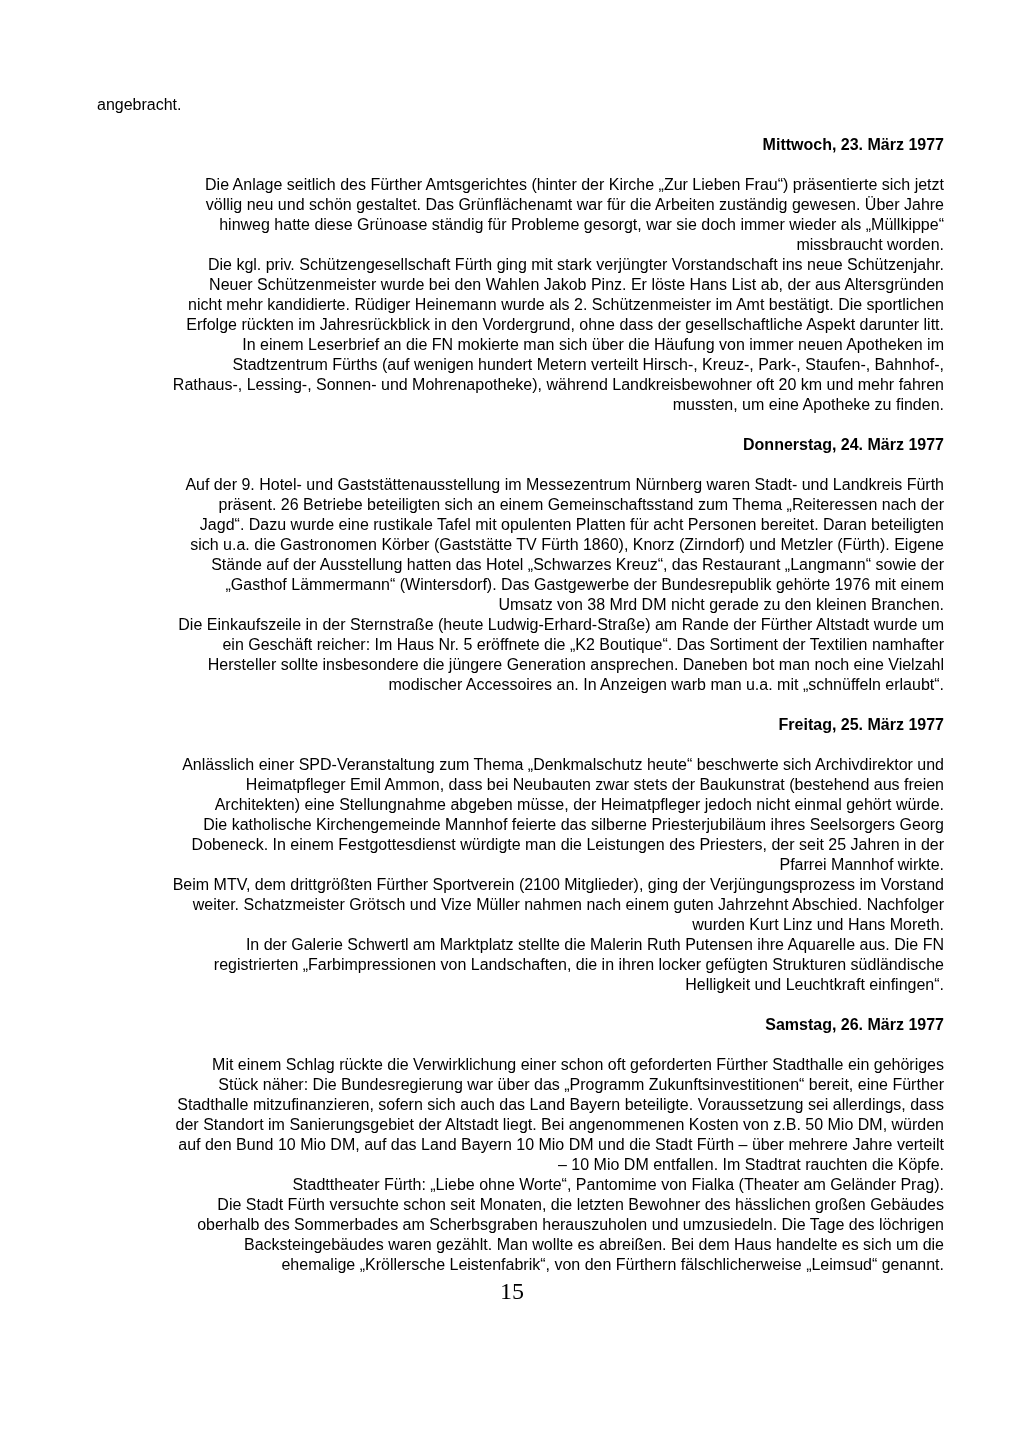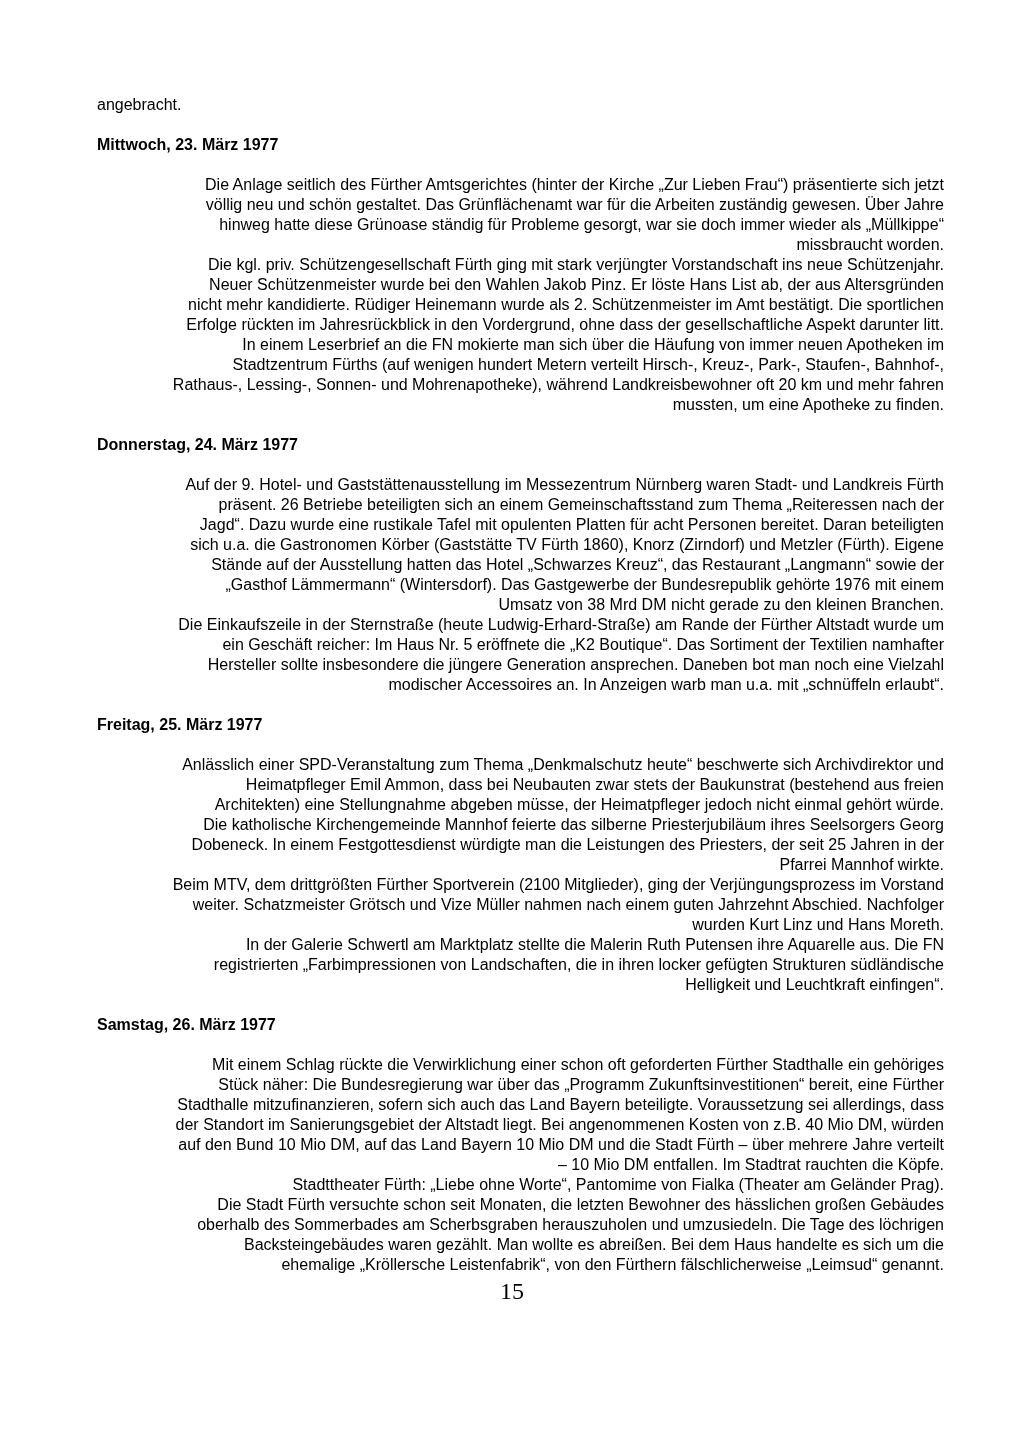--- a/index.html
+++ b/index.html
@@ -16,20 +16,21 @@
     font-size: 16px;
     line-height: 20px;
   }
   .line { white-space: pre; }
   .heading {
     font-size: 16px;
     line-height: 20px;
     font-weight: bold;
     margin: 20px 0;
     white-space: pre;
+    text-align: right;
   }
   .para { margin: 0; text-align: right; }
   .page-number {
     font-family: "Liberation Serif", "DejaVu Serif", serif;
     font-size: 24px;
     line-height: 26px;
     text-align: center;
     margin-top: 3px;
     
     margin-left: -97px; margin-right: -80px;
@@ -91,21 +92,21 @@
           <div class="line">registrierten „Farbimpressionen von Landschaften, die in ihren locker gefügten Strukturen südländische</div>
           <div class="line">Helligkeit und Leuchtkraft einfingen“.</div>
         </div>
       </section>
       <section>
         <h2 class="heading">Samstag, 26. März 1977</h2>
         <div class="para">
           <div class="line">Mit einem Schlag rückte die Verwirklichung einer schon oft geforderten Fürther Stadthalle ein gehöriges</div>
           <div class="line">Stück näher: Die Bundesregierung war über das „Programm Zukunftsinvestitionen“ bereit, eine Fürther</div>
           <div class="line">Stadthalle mitzufinanzieren, sofern sich auch das Land Bayern beteiligte. Voraussetzung sei allerdings, dass</div>
-          <div class="line">der Standort im Sanierungsgebiet der Altstadt liegt. Bei angenommenen Kosten von z.B. 40 Mio DM, würden</div>
+          <div class="line">der Standort im Sanierungsgebiet der Altstadt liegt. Bei angenommenen Kosten von z.B. 50 Mio DM, würden</div>
           <div class="line">auf den Bund 10 Mio DM, auf das Land Bayern 10 Mio DM und die Stadt Fürth – über mehrere Jahre verteilt</div>
           <div class="line">– 10 Mio DM entfallen. Im Stadtrat rauchten die Köpfe.</div>
           <div class="line">Stadttheater Fürth: „Liebe ohne Worte“, Pantomime von Fialka (Theater am Geländer Prag).</div>
         </div>
       </section>
       <section>
         <div class="para">
           <div class="line">Die Stadt Fürth versuchte schon seit Monaten, die letzten Bewohner des hässlichen großen Gebäudes</div>
           <div class="line">oberhalb des Sommerbades am Scherbsgraben herauszuholen und umzusiedeln. Die Tage des löchrigen</div>
           <div class="line">Backsteingebäudes waren gezählt. Man wollte es abreißen. Bei dem Haus handelte es sich um die</div>

